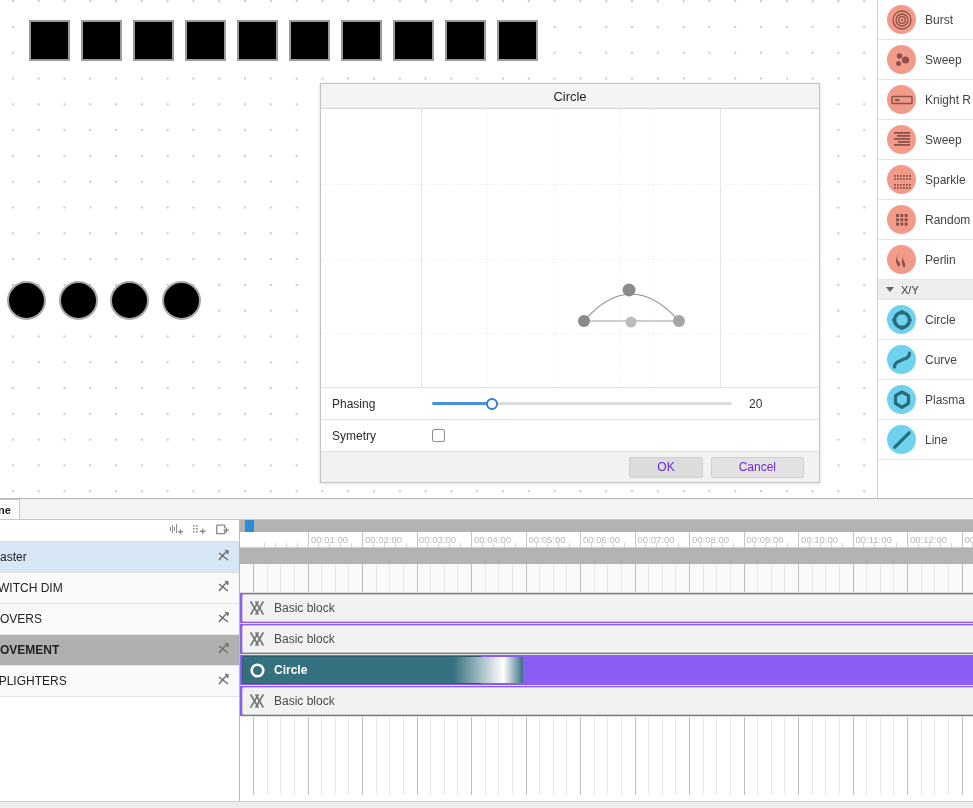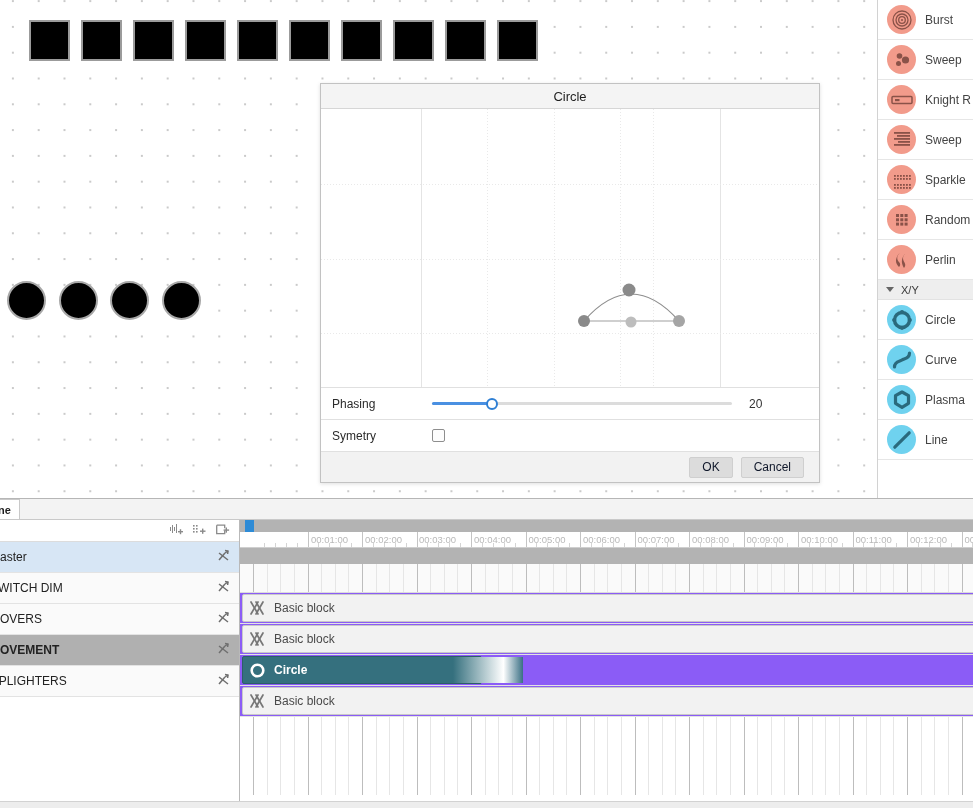--- a/index.html
+++ b/index.html
@@ -112,24 +112,24 @@
   }
   .dialog-footer {
     flex: 1;
     border-top: 1px solid #e0e0e0;
     background: #f2f2f2;
     display: flex; align-items: center; justify-content: flex-end;
     padding-right: 15px; gap: 8px;
   }
   .dlg-btn {
     min-width: 42px; height: 21px;
-    padding: 0 12px;
+    padding: 0 27px;
     background: #dcdcdc;
     border: 1px solid #cfcfcf; border-radius: 2px;
-    font-size: 12px; color: #0f172a;
+    font-size: 12px; color: #6d28d9;
     display: flex; align-items: center; justify-content: center;
     cursor: default;
   }
   .dlg-btn.secondary { background: #e2e2e2; }
 
   
   .fx-panel {
     position: absolute; left: 877px; top: 0;
     width: 96px; height: 498px;
     background: #ffffff;

